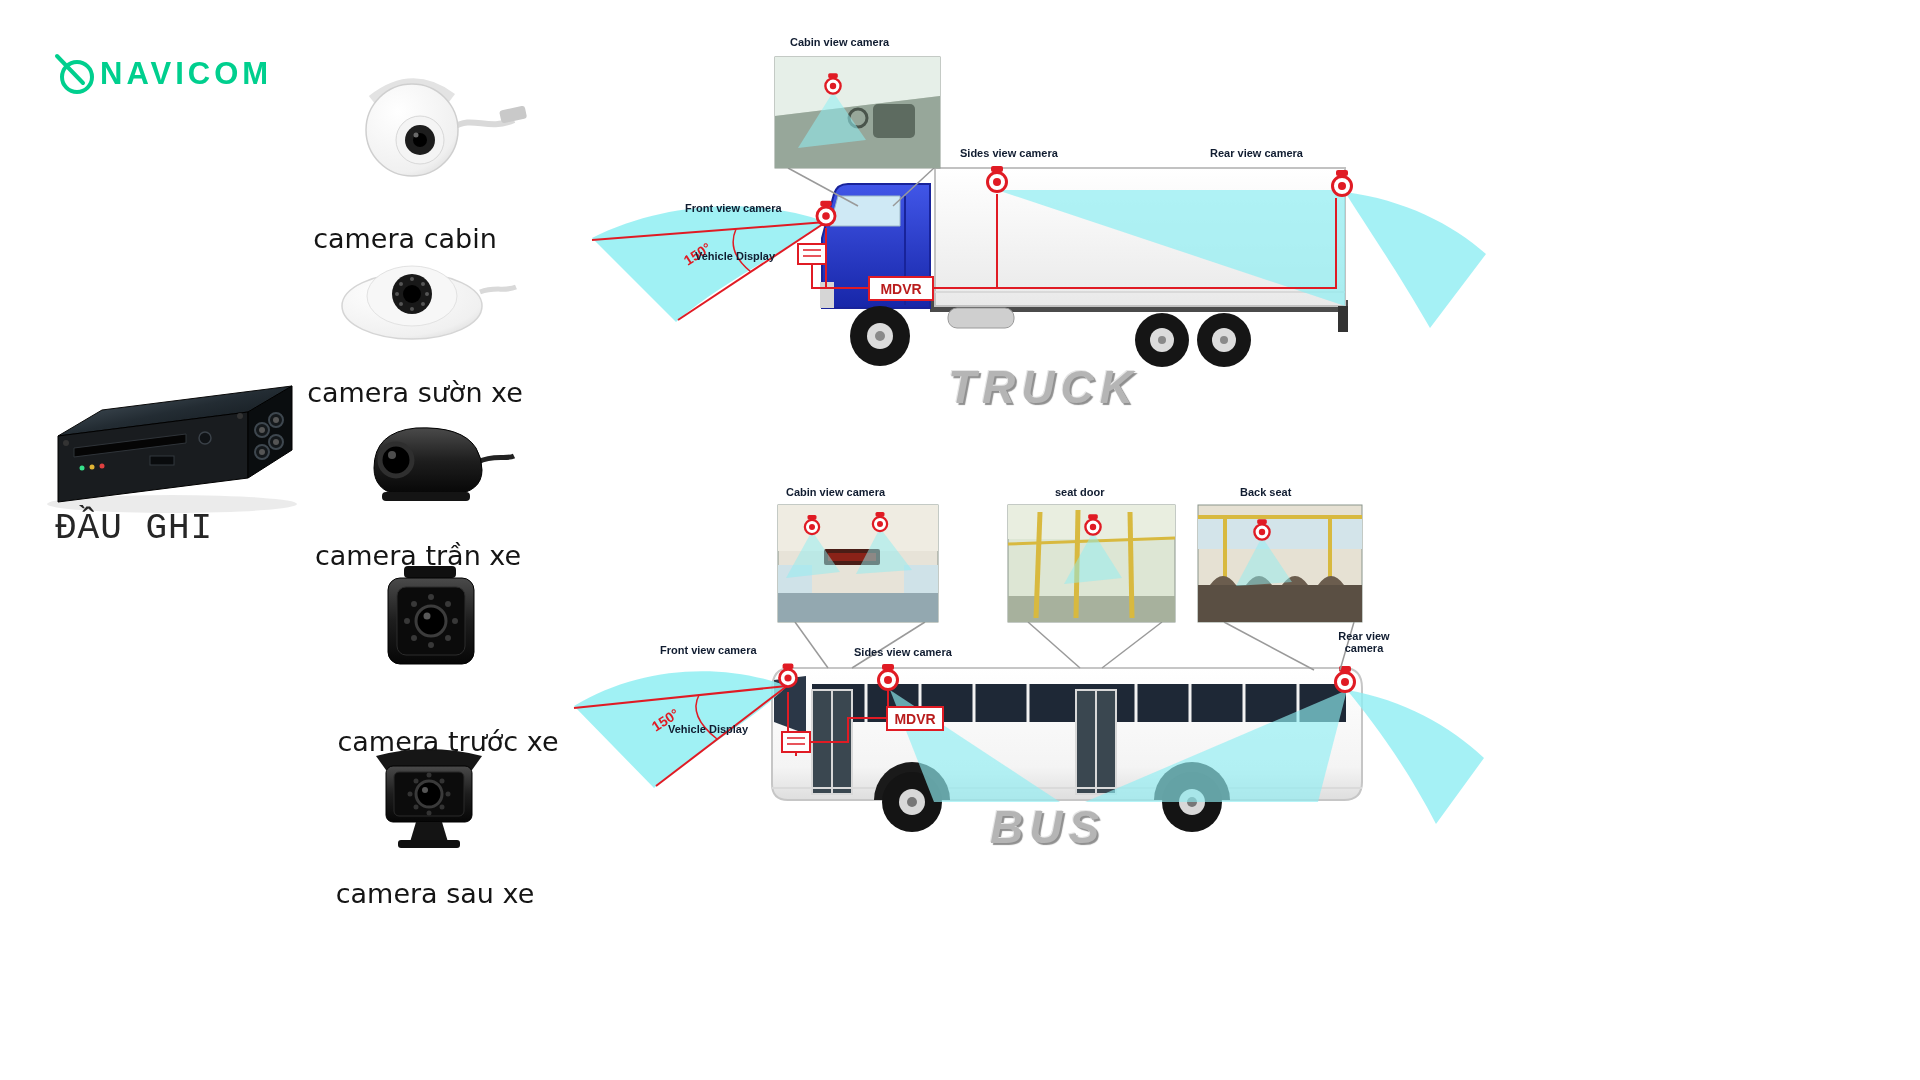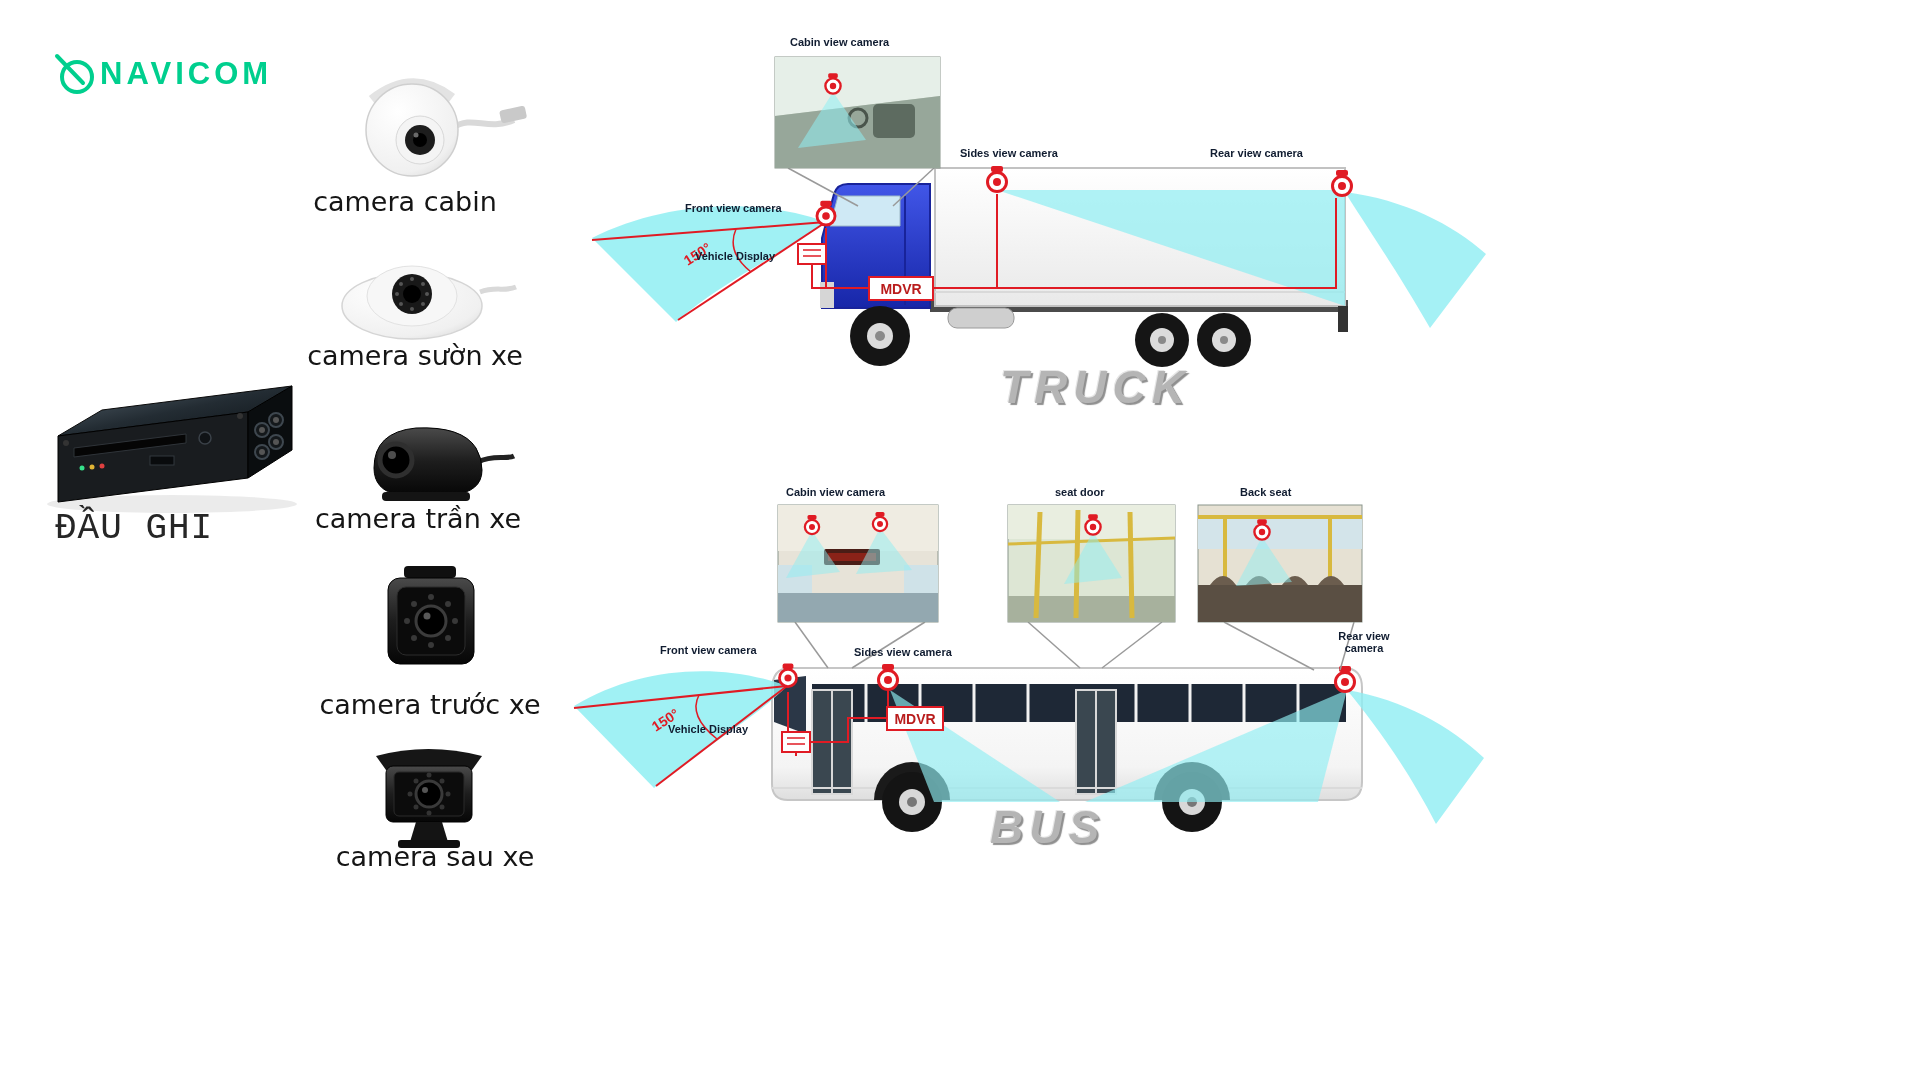--- a/index.html
+++ b/index.html
@@ -9,21 +9,21 @@
   #scene-svg { position:absolute; left:0; top:0; }
 
   .brand { position:absolute; display:flex; align-items:center; }
   .brand-text { color:#00cf8e; font-size:31px; font-weight:600; letter-spacing:4px;
                 font-family:"Liberation Sans", sans-serif; }
 
   .recorder-label { position:absolute; font-size:36px; color:#262626; letter-spacing:1px;
                     font-family:Liberation Mono, monospace; }
 
   .product-label { position:absolute; width:240px; text-align:center; font-size:27px;
-                   color:#151515; font-family:"DejaVu Sans", sans-serif; }
+                   color:#151515; font-family:"DejaVu Sans", sans-serif;margin-top:37px; }
 
   .dlabel { position:absolute; font-weight:700; font-size:11px; color:#101c30;
             white-space:nowrap; font-family:"Liberation Sans", sans-serif; }
   .dlabel.wrap { white-space:normal; text-align:center; line-height:1.1; }
 
   .mdvr-box { position:absolute; border:2px solid #e01b24; background:#ffffff;
               color:#b91c1c; font-weight:700; font-size:14px;
               display:flex; align-items:center; justify-content:center;
               font-family:"Liberation Sans", sans-serif; }
 
@@ -320,30 +320,30 @@
     <line x1="5" y1="6" x2="31" y2="33" stroke="#00cf8e" stroke-width="4" stroke-linecap="round"></line>
   </svg>
   <span class="brand-text">NAVICOM</span>
 </div>
 
 <div class="recorder-label" style="left:55px; top:508px;">ĐẦU GHI</div>
 
 <div class="product-label" style="left:285px; top:186px;">camera cabin</div>
 <div class="product-label" style="left:295px; top:340px;">camera sườn xe</div>
 <div class="product-label" style="left:298px; top:503px;">camera trần xe</div>
-<div class="product-label" style="left:310px; top:689px;">camera trước xe</div>
+<div class="product-label" style="left:328px; top:689px;">camera trước xe</div>
 <div class="product-label" style="left:315px; top:841px;">camera sau xe</div>
 
 <div class="dlabel" style="left:790px; top:36px;">Cabin view camera</div>
 <div class="dlabel" style="left:960px; top:147px;">Sides view camera</div>
 <div class="dlabel" style="left:1210px; top:147px;">Rear view camera</div>
 <div class="dlabel" style="left:685px; top:202px;">Front view camera</div>
 <div class="dlabel" style="left:695px; top:250px;">Vehicle Display</div>
 <div class="mdvr-box" style="left:868px; top:276px; width:66px; height:25px;">MDVR</div>
-<div class="vehicle-title" style="left:1000px; top:360px;">TRUCK</div>
+<div class="vehicle-title" style="left:948px; top:360px;">TRUCK</div>
 
 <div class="dlabel" style="left:786px; top:486px;">Cabin view camera</div>
 <div class="dlabel" style="left:1055px; top:486px;">seat door</div>
 <div class="dlabel" style="left:1240px; top:486px;">Back seat</div>
 <div class="dlabel" style="left:660px; top:644px;">Front view camera</div>
 <div class="dlabel" style="left:854px; top:646px;">Sides view camera</div>
 <div class="dlabel wrap" style="left:1318px; top:630px; width:92px;">Rear view camera</div>
 <div class="dlabel" style="left:668px; top:723px;">Vehicle Display</div>
 <div class="mdvr-box" style="left:886px; top:706px; width:58px; height:25px;">MDVR</div>
 <div class="vehicle-title" style="left:990px; top:800px;">BUS</div>

